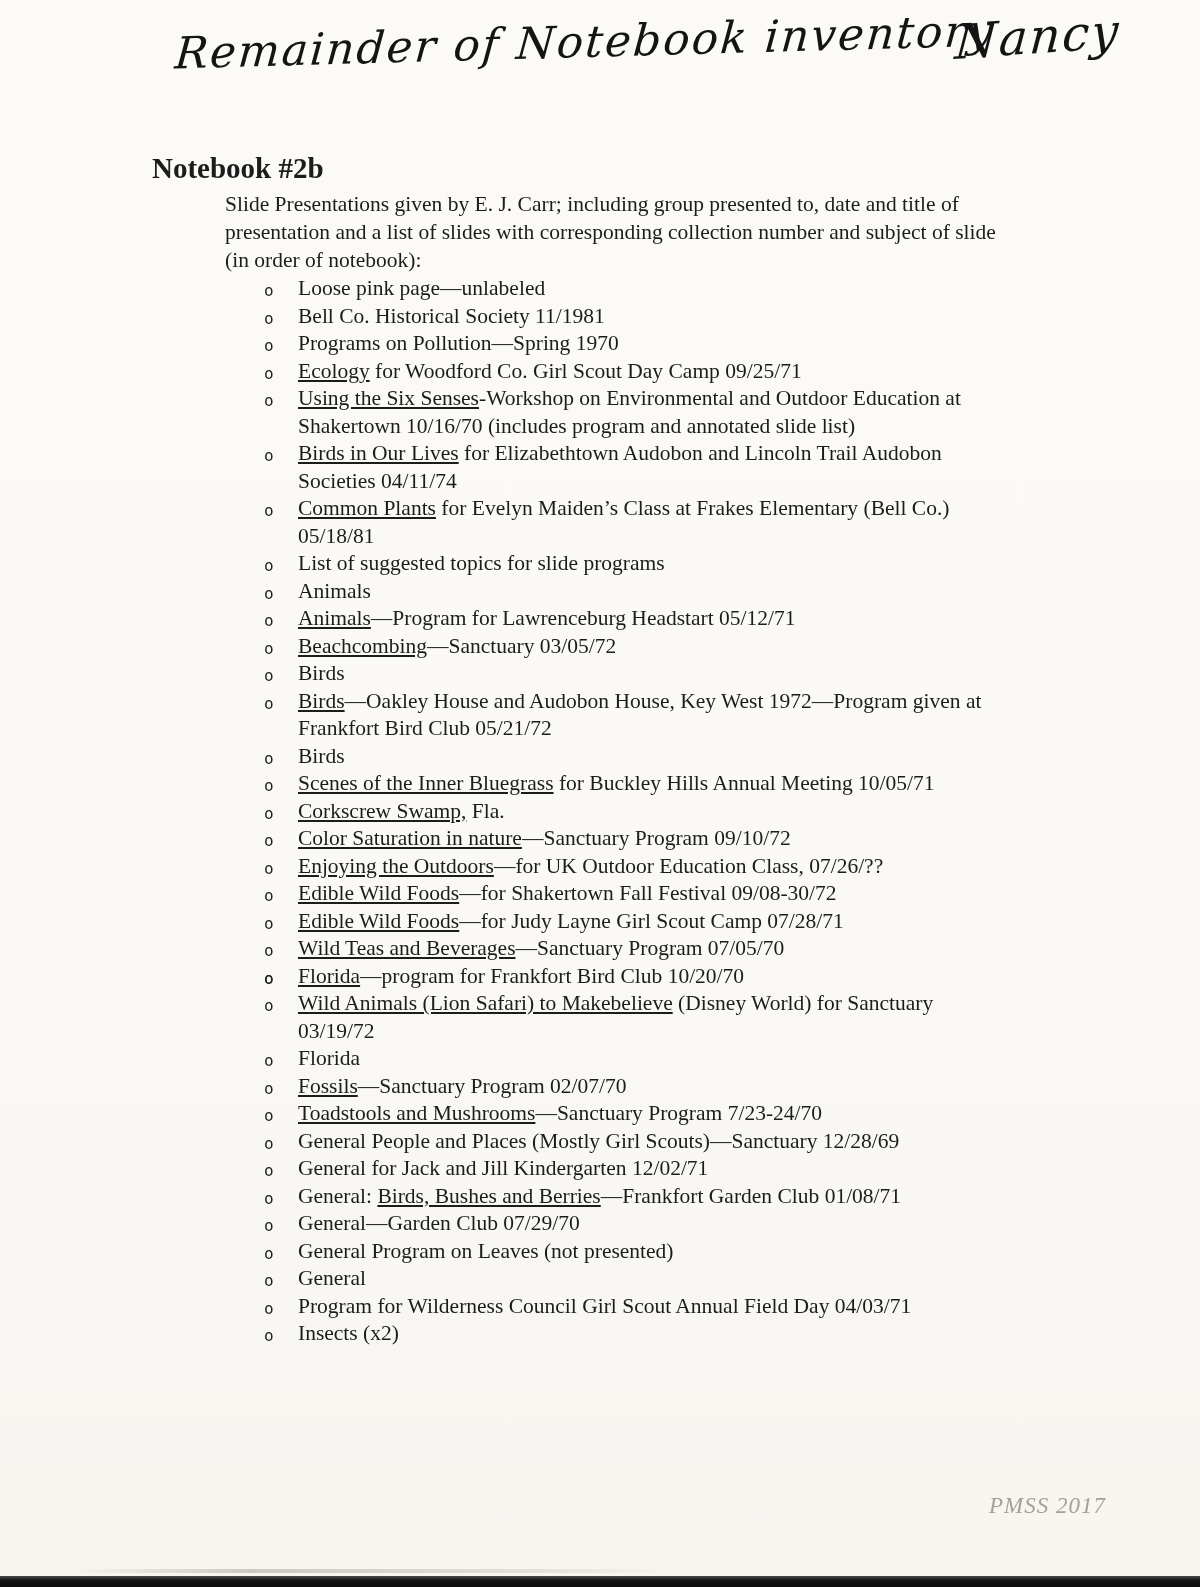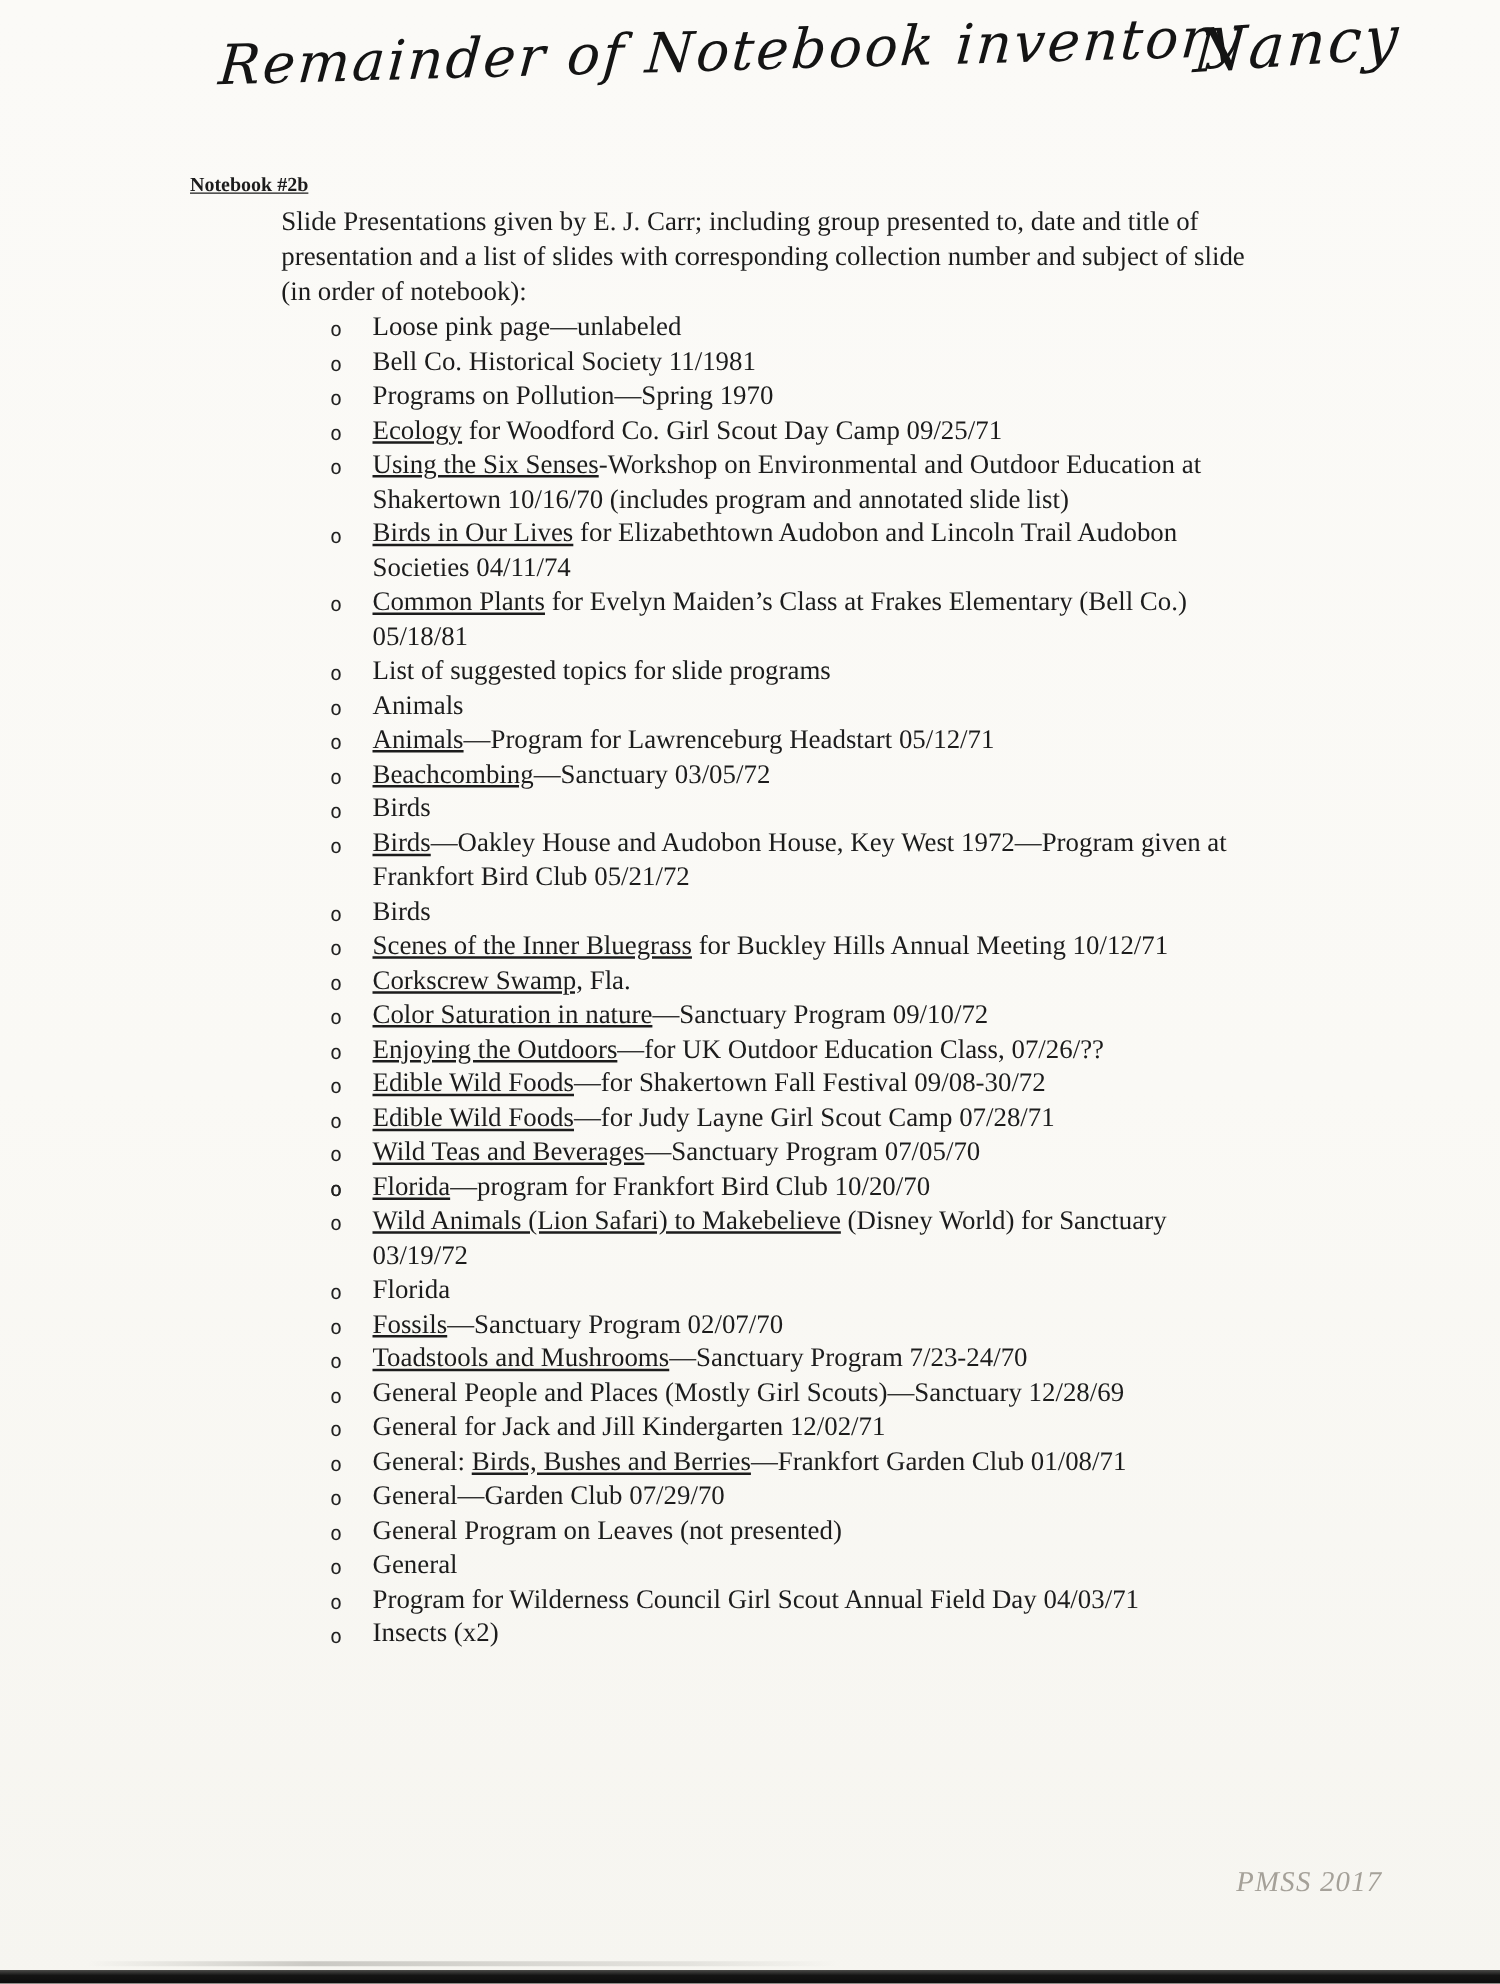--- a/index.html
+++ b/index.html
@@ -21,22 +21,22 @@
     white-space:nowrap;
   }
   .hw-name {
     position:absolute; left:955px; top:8px;
     font-size:48px; letter-spacing:2px;
     transform:rotate(-4deg) skewX(-8deg);
   }
   
   .content { position:absolute; left:152px; top:136px; width:900px; }
   .heading {
-    font-size:16px; font-weight:bold; text-decoration:underline;
-    margin:4px 0 5px 0;
+    font-size:29px; font-weight:bold; 
+    margin:16px 0 5px 0;
   }
   .intro {
     margin:0 0 0 73px; width:800px;
     font-size:21.5px; line-height:28px;
   }
   ul.slide-list {
     list-style:none;
     margin:1px 0 0 110px; padding:0;
     width:745px;
   }
@@ -86,21 +86,21 @@
         <li><span class="bullet">o</span><span><span class="u">Using the Six Senses</span><span>-Workshop on Environmental and Outdoor Education at Shakertown 10/16/70 (includes program and annotated slide list)</span></span></li>
         <li><span class="bullet">o</span><span><span class="u">Birds in Our Lives</span><span> for Elizabethtown Audobon and Lincoln Trail Audobon Societies 04/11/74</span></span></li>
         <li><span class="bullet">o</span><span><span class="u">Common Plants</span><span> for Evelyn Maiden’s Class at Frakes Elementary (Bell Co.) 05/18/81</span></span></li>
         <li><span class="bullet">o</span><span><span>List of suggested topics for slide programs</span></span></li>
         <li><span class="bullet">o</span><span><span>Animals</span></span></li>
         <li><span class="bullet">o</span><span><span class="u">Animals</span><span>—Program for Lawrenceburg Headstart 05/12/71</span></span></li>
         <li><span class="bullet">o</span><span><span class="u">Beachcombing</span><span>—Sanctuary 03/05/72</span></span></li>
         <li><span class="bullet">o</span><span><span>Birds</span></span></li>
         <li><span class="bullet">o</span><span><span class="u">Birds</span><span>—Oakley House and Audobon House, Key West 1972—Program given at Frankfort Bird Club 05/21/72</span></span></li>
         <li><span class="bullet">o</span><span><span>Birds</span></span></li>
-        <li><span class="bullet">o</span><span><span class="u">Scenes of the Inner Bluegrass</span><span> for Buckley Hills Annual Meeting 10/12/71</span></span></li>
+        <li><span class="bullet">o</span><span><span class="u">Scenes of the Inner Bluegrass</span><span> for Buckley Hills Annual Meeting 10/05/71</span></span></li>
         <li><span class="bullet">o</span><span><span class="u">Corkscrew Swamp,</span><span> Fla.</span></span></li>
         <li><span class="bullet">o</span><span><span class="u">Color Saturation in nature</span><span>—Sanctuary Program 09/10/72</span></span></li>
         <li><span class="bullet">o</span><span><span class="u">Enjoying the Outdoors</span><span>—for UK Outdoor Education Class, 07/26/??</span></span></li>
         <li><span class="bullet">o</span><span><span class="u">Edible Wild Foods</span><span>—for Shakertown Fall Festival 09/08-30/72</span></span></li>
         <li><span class="bullet">o</span><span><span class="u">Edible Wild Foods</span><span>—for Judy Layne Girl Scout Camp 07/28/71</span></span></li>
         <li><span class="bullet">o</span><span><span class="u">Wild Teas and Beverages</span><span>—Sanctuary Program 07/05/70</span></span></li>
         <li><span class="bullet">o</span></li>
         <li><span class="bullet">o</span><span><span class="u">Florida</span><span>—program for Frankfort Bird Club 10/20/70</span></span></li>
         <li><span class="bullet">o</span><span><span class="u">Wild Animals (Lion Safari) to Makebelieve</span><span> (Disney World) for Sanctuary 03/19/72</span></span></li>
         <li><span class="bullet">o</span><span><span>Florida</span></span></li>

